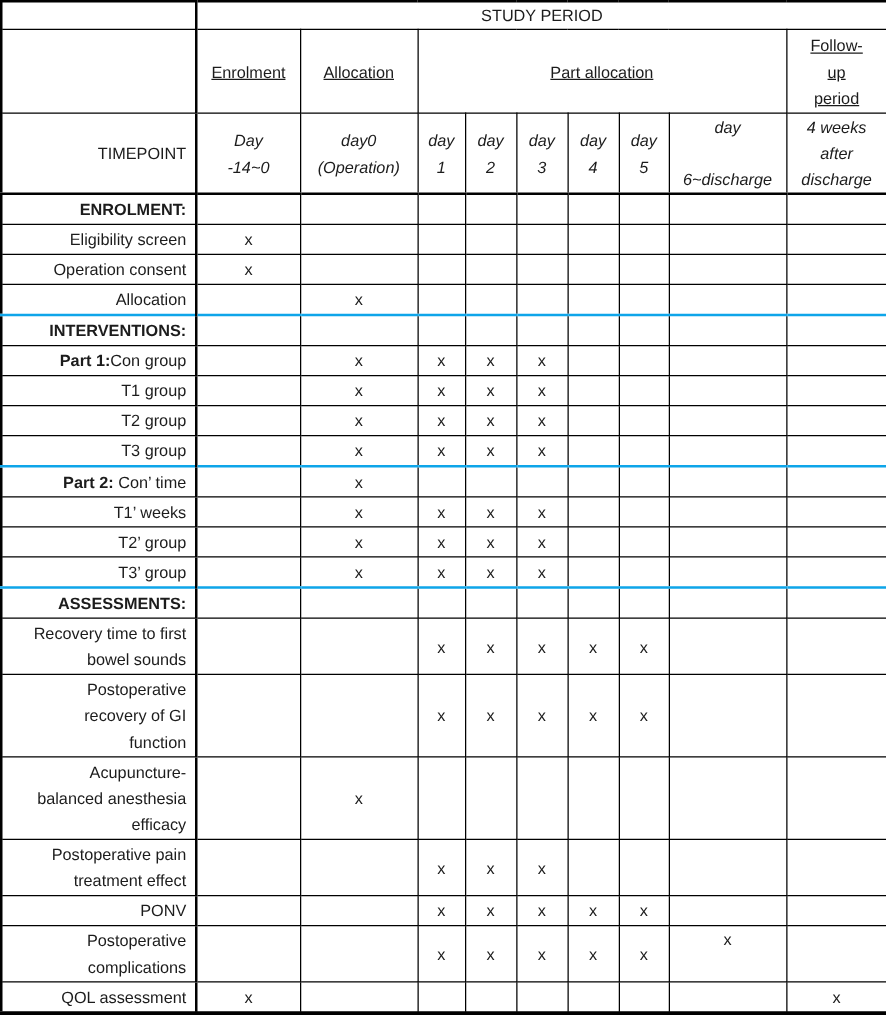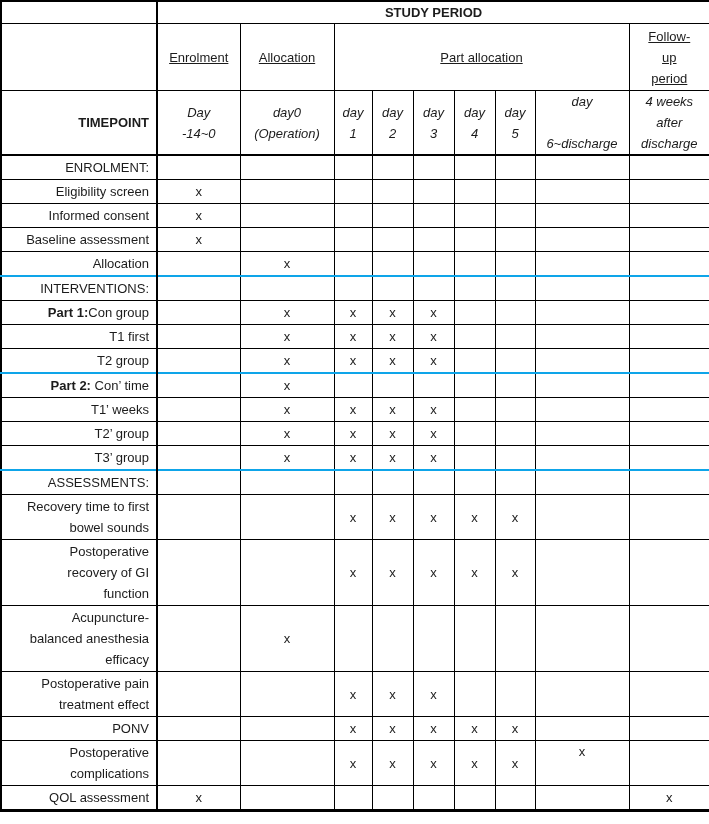--- a/index.html
+++ b/index.html
@@ -23,27 +23,27 @@
     white-space:pre-line;
     line-height:21px;
     overflow:hidden;
   }
   
   .label-cell{
     border-right:2px solid #000;
     text-align:right;
     padding:1px 7px 1px 2px;
   }
-  .section{font-weight:normal;}
+  .section{font-weight:bold;}
   b{font-weight:bold;}
   
-  tr.sp-row th{height:18px;font-weight:bold;}
+  tr.sp-row th{height:18px;font-weight:normal;}
   tr.phase-row th{height:64px;text-decoration:underline;}
   tr.tp-row th{height:61px;border-bottom:2px solid #000;}
-  .tp-label{font-weight:bold;}
+  .tp-label{font-weight:normal;}
   .italic{font-style:italic;}
   
   tbody td{height:21px;}
   tbody td.mark-cell{padding:0;}
   tr.divider td{border-top:2px solid #0ea5e9;}
   td.v-top{vertical-align:top;padding-top:1px;}
 </style>
 </head>
 <body>
 
@@ -118,33 +118,21 @@
           <td class="mark-cell"></td>
           <td class="mark-cell"></td>
           <td class="mark-cell"></td>
           <td class="mark-cell"></td>
           <td class="mark-cell"></td>
           <td class="mark-cell"></td>
           <td class="mark-cell"></td>
           <td class="mark-cell"></td>
         </tr>
         <tr>
-          <td class="label-cell">Informed consent</td>
-          <td class="mark-cell">x</td>
-          <td class="mark-cell"></td>
-          <td class="mark-cell"></td>
-          <td class="mark-cell"></td>
-          <td class="mark-cell"></td>
-          <td class="mark-cell"></td>
-          <td class="mark-cell"></td>
-          <td class="mark-cell"></td>
-          <td class="mark-cell"></td>
-        </tr>
-        <tr>
-          <td class="label-cell">Baseline assessment</td>
+          <td class="label-cell">Operation consent</td>
           <td class="mark-cell">x</td>
           <td class="mark-cell"></td>
           <td class="mark-cell"></td>
           <td class="mark-cell"></td>
           <td class="mark-cell"></td>
           <td class="mark-cell"></td>
           <td class="mark-cell"></td>
           <td class="mark-cell"></td>
           <td class="mark-cell"></td>
         </tr>
@@ -178,33 +166,45 @@
           <td class="mark-cell">x</td>
           <td class="mark-cell">x</td>
           <td class="mark-cell">x</td>
           <td class="mark-cell">x</td>
           <td class="mark-cell"></td>
           <td class="mark-cell"></td>
           <td class="mark-cell"></td>
           <td class="mark-cell"></td>
         </tr>
         <tr>
-          <td class="label-cell">T1 first</td>
+          <td class="label-cell">T1 group</td>
           <td class="mark-cell"></td>
           <td class="mark-cell">x</td>
           <td class="mark-cell">x</td>
           <td class="mark-cell">x</td>
           <td class="mark-cell">x</td>
           <td class="mark-cell"></td>
           <td class="mark-cell"></td>
           <td class="mark-cell"></td>
           <td class="mark-cell"></td>
         </tr>
         <tr>
           <td class="label-cell">T2 group</td>
+          <td class="mark-cell"></td>
+          <td class="mark-cell">x</td>
+          <td class="mark-cell">x</td>
+          <td class="mark-cell">x</td>
+          <td class="mark-cell">x</td>
+          <td class="mark-cell"></td>
+          <td class="mark-cell"></td>
+          <td class="mark-cell"></td>
+          <td class="mark-cell"></td>
+        </tr>
+        <tr>
+          <td class="label-cell">T3 group</td>
           <td class="mark-cell"></td>
           <td class="mark-cell">x</td>
           <td class="mark-cell">x</td>
           <td class="mark-cell">x</td>
           <td class="mark-cell">x</td>
           <td class="mark-cell"></td>
           <td class="mark-cell"></td>
           <td class="mark-cell"></td>
           <td class="mark-cell"></td>
         </tr>

